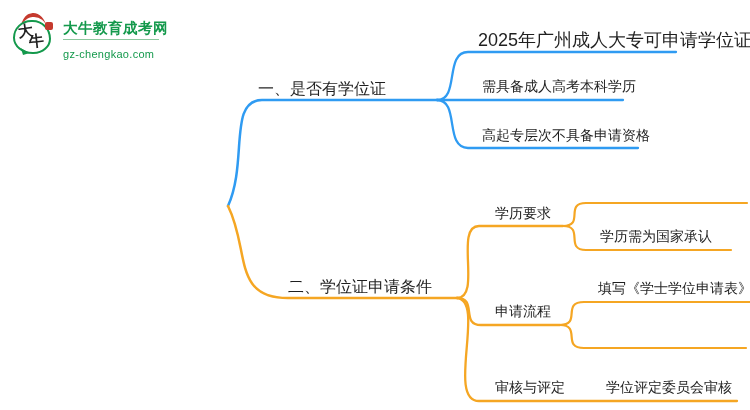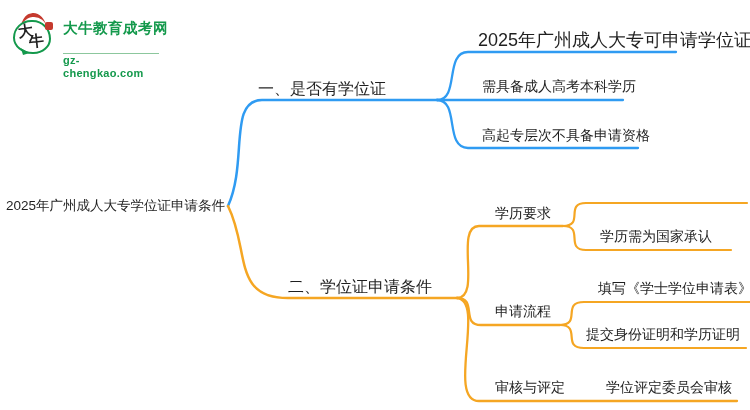--- a/index.html
+++ b/index.html
@@ -28,22 +28,22 @@
   .zi.da{left:3px;top:2px;transform:rotate(-8deg);}
   .zi.niu{left:14px;top:12px;transform:rotate(-6deg);}
   .hat{position:absolute;left:7px;top:-1px;width:26px;height:13px;
        border-top:4px solid #c53a2e;border-radius:50% 50% 0 0/100% 100% 0 0;
        transform:rotate(-6deg);}
   .seal{position:absolute;right:4px;top:8px;width:8px;height:8px;
         background:#c53a2e;border-radius:2px;}
   .logo-text{margin-left:6px;padding-top:6px;}
   .logo-title{color:#14994c;font-weight:bold;font-size:14.5px;line-height:1.15;
               letter-spacing:.5px;}
-  .logo-domain{color:#14994c;font-weight:bold;font-size:11px;line-height:1.2;
-               border-top:1px solid #8cc79d;margin-top:16px;padding-top:0;
+  .logo-domain{color:#14994c;font-weight:normal;font-size:11px;line-height:1.2;
+               border-top:1px solid #8cc79d;margin-top:2px;padding-top:8px;
                width:96px;letter-spacing:.3px;}
 </style>
 </head>
 <body>
 
 <div id="stage">
 
   <svg id="wires" viewBox="0 0 750 410" fill="none" stroke-linecap="round" stroke-linejoin="round">
 
     <path stroke-width="2.5" d="M228,206 C248,162 228,100 262,100 L437,100" stroke="#2f9bf2"></path>
@@ -69,32 +69,30 @@
         <span class="zi niu">牛</span>
       </div>
       <div class="seal"></div>
     </div>
     <div class="logo-text">
       <div class="logo-title">大牛教育成考网</div>
       <div class="logo-domain">gz-chengkao.com</div>
     </div>
   </div>
 
-  <div class="node root" style="left:6px;top:198px;">2025年广州成人大专学位证申请条件</div>
 
   <div class="node branch-label" style="left:258px;top:79px;width:180px;">一、是否有学位证</div>
   <div class="node leaf-lg" style="left:478px;top:29px;">2025年广州成人大专可申请学位证</div>
   <div class="node" style="left:482px;top:78px;">需具备成人高考本科学历</div>
   <div class="node" style="left:482px;top:127px;">高起专层次不具备申请资格</div>
 
   <div class="node branch-label" style="left:288px;top:277px;width:170px;">二、学位证申请条件</div>
 
   <div class="node" style="left:495px;top:205px;">学历要求</div>
   <div class="node" style="left:600px;top:228px;text-align:right;">学历需为国家承认</div>
 
   <div class="node" style="left:495px;top:303px;">申请流程</div>
   <div class="node" style="left:598px;top:280px;">填写《学士学位申请表》</div>
-  <div class="node" style="left:586px;top:326px;">提交身份证明和学历证明</div>
 
   <div class="node" style="left:495px;top:379px;">审核与评定</div>
   <div class="node" style="left:606px;top:379px;">学位评定委员会审核</div>
 
 </div>
 
 </body></html>

